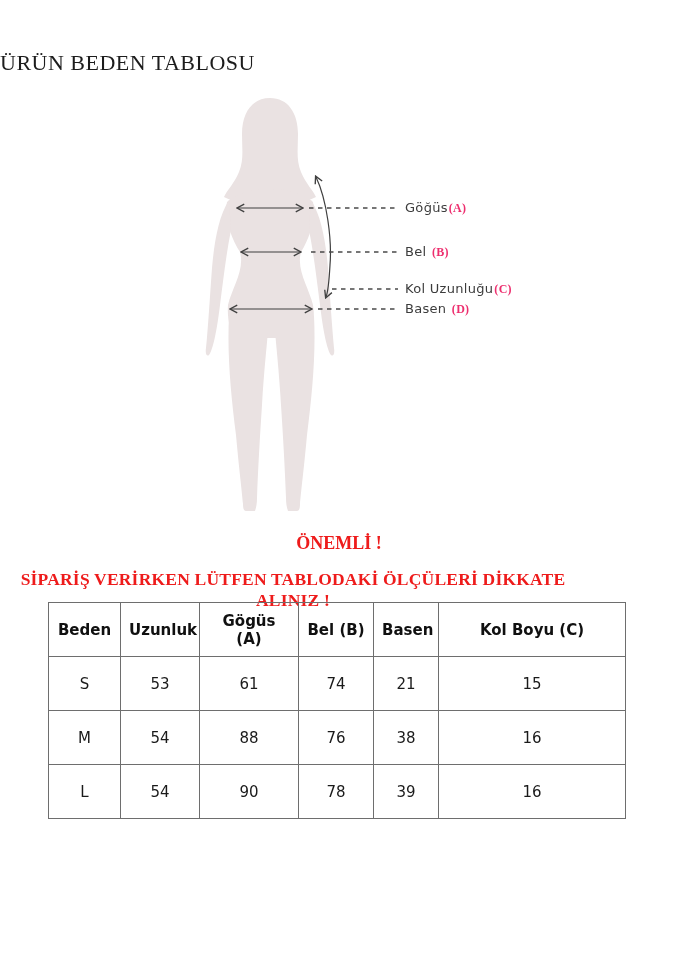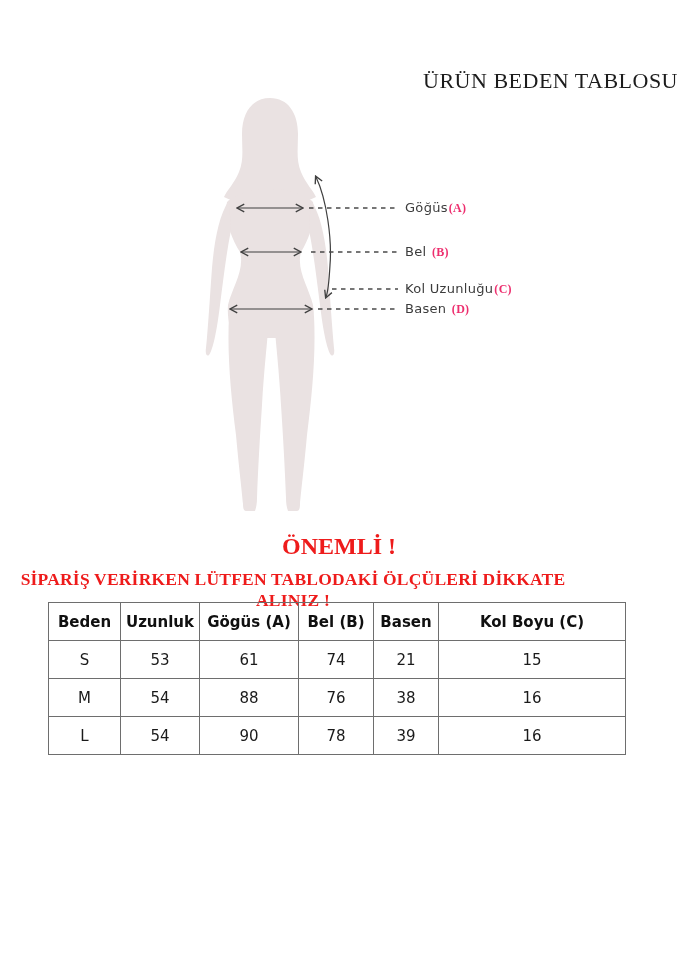--- a/index.html
+++ b/index.html
@@ -4,22 +4,22 @@
 <style>
   html,body{margin:0;padding:0;background:#fff;}
   .page{
     position:relative;
     width:678px;height:960px;
     background:#fff;
     font-family:"DejaVu Sans","Liberation Sans",sans-serif;
     overflow:hidden;
   }
   .page-title{
-    position:absolute;top:68px;left:0;width:678px;
-    margin:0;text-align:right;
+    position:absolute;top:50px;left:0;width:678px;
+    margin:0;text-align:left;
     font-family:"Liberation Serif","DejaVu Serif",serif;
     font-weight:normal;
     font-size:22px;letter-spacing:.5px;
     color:#1c1c1c;
   }
   .diagram-svg{position:absolute;left:185px;top:90px;}
   .m-label{
     position:absolute;left:405px;
     font-size:13px;line-height:18px;
     color:var(--text-dark,#3c3c3c);
@@ -31,42 +31,42 @@
     color:var(--accent-pink,#ed2e6e);
     font-family:"Liberation Serif","DejaVu Serif",serif;
     font-weight:bold;
     font-size:12px;
     margin-left:1px;
   }
   .notice-heading{
     position:absolute;top:533px;left:0;width:678px;
     margin:0;text-align:center;
     font-family:"Liberation Serif","DejaVu Serif",serif;
-    font-weight:bold;font-size:24px;
+    font-weight:bold;font-size:18px;
     color:var(--notice-red,#ee1b1b);
   }
   .notice-subheading{
     position:absolute;top:569px;left:0;width:586px;
     margin:0;text-align:center;
     font-family:"Liberation Serif","DejaVu Serif",serif;
     font-weight:bold;font-size:17.5px;
     color:var(--notice-red,#ee1b1b);
     letter-spacing:.2px;
   }
   .size-table{
     position:absolute;top:602px;left:48px;
     border-collapse:collapse;
     table-layout:fixed;
     width:577px;
   }
   .size-table th,.size-table td{
     border:1px solid var(--table-border,#6e6e6e);
     height:37px;
     text-align:center;vertical-align:middle;
-    padding:0;
+    padding:8px;
   }
   .size-table th{
     font-size:15px;font-weight:bold;color:#101010;
   }
   .size-table td{
     font-size:15px;font-weight:normal;color:#1a1a1a;
   }
 </style>
 </head>
 <body>

